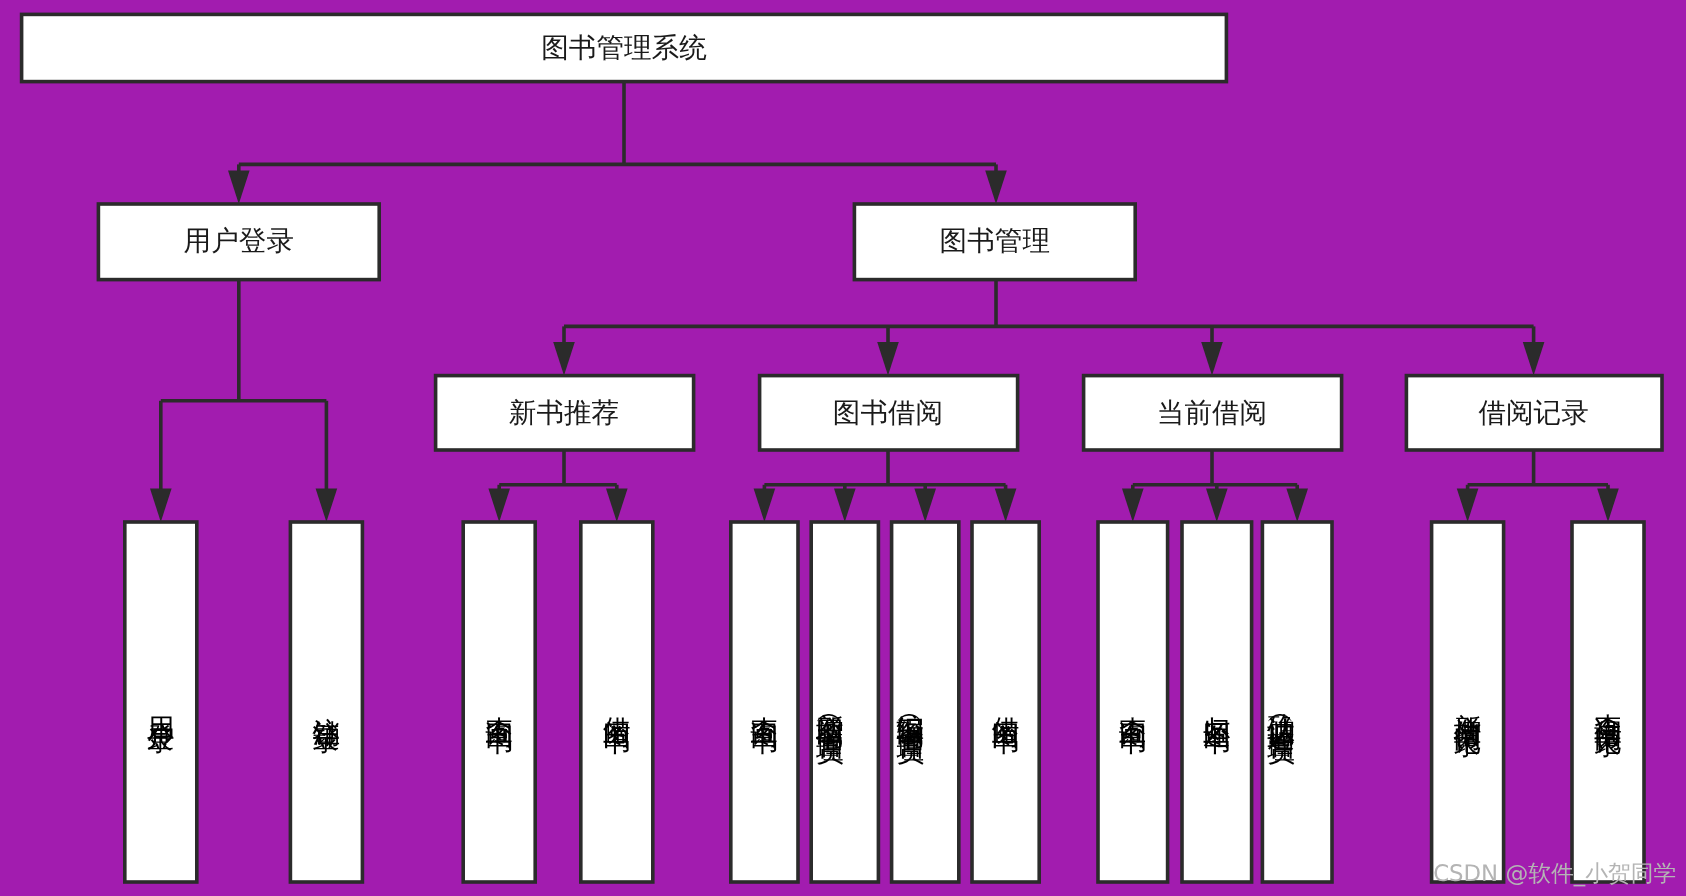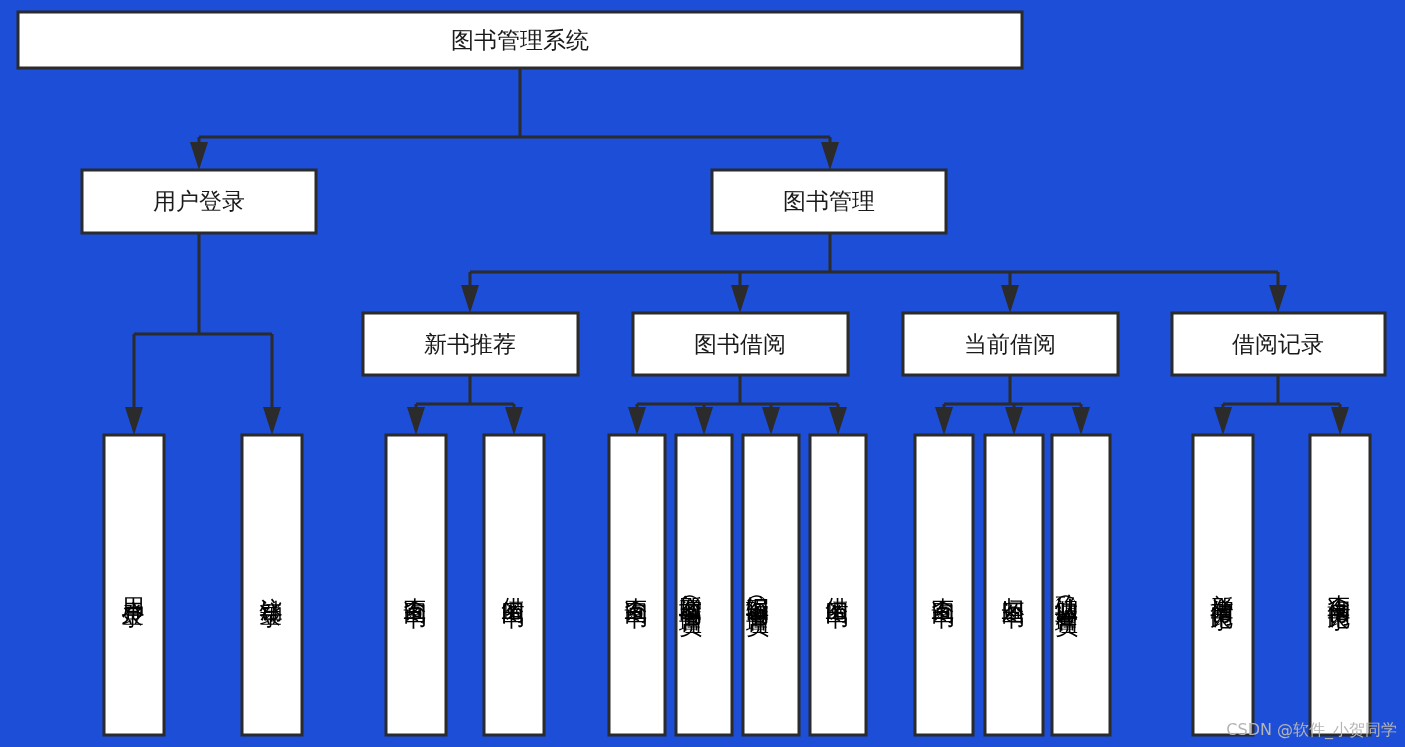--- a/index.html
+++ b/index.html
@@ -4,21 +4,21 @@
 <style>
   html, body {
     margin: 0;
     padding: 0;
     background: #ffffff;
   }
   #canvas-root {
     position: relative;
     width: 1405px;
     height: 747px;
-    background: #1d4ed8;
+    background: #a21caf;
     overflow: hidden;
     font-family: "DejaVu Sans", "Liberation Sans", sans-serif;
   }
   svg#diagram {
     position: absolute;
     left: 0;
     top: 0;
     width: 1405px;
     height: 747px;
     display: block;
@@ -51,21 +51,21 @@
     fill: #1a1a1a;
     writing-mode: vertical-rl;
     text-orientation: upright;
     letter-spacing: 3px;
   }
   .watermark-text {
     position: absolute;
     right: 8px;
     bottom: 6px;
     font-family: "DejaVu Sans", "Liberation Sans", sans-serif;
-    font-size: 16px;
+    font-size: 19px;
     color: #b4b4b4;
     white-space: nowrap;
     user-select: none;
   }
 </style>
 </head>
 <body>
 
 <div id="canvas-root">
 

